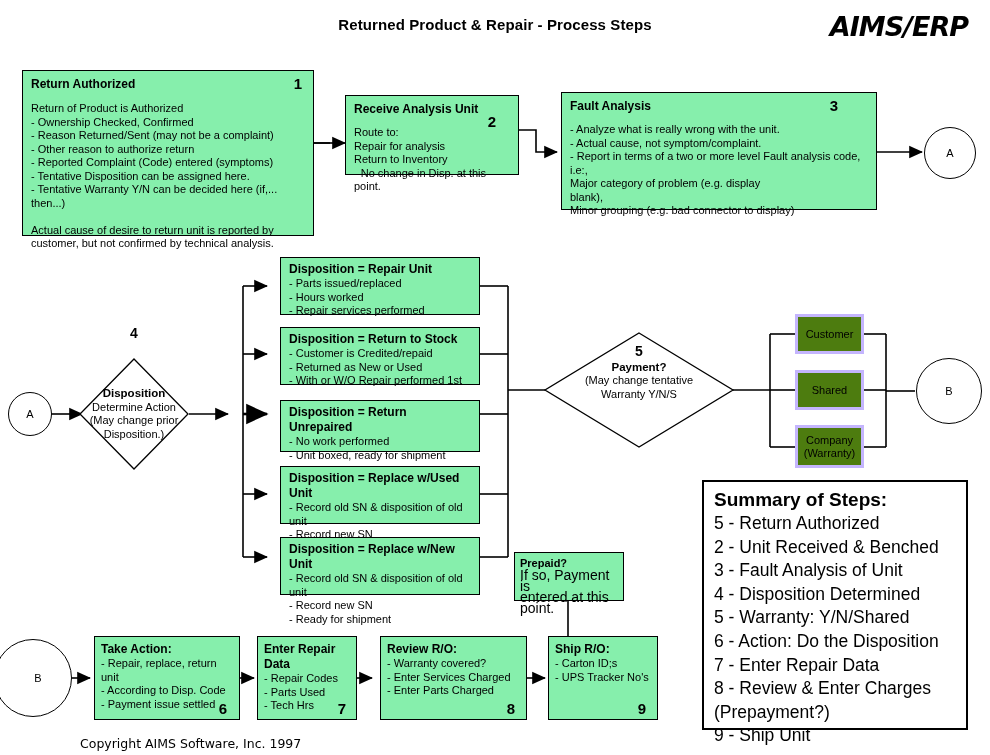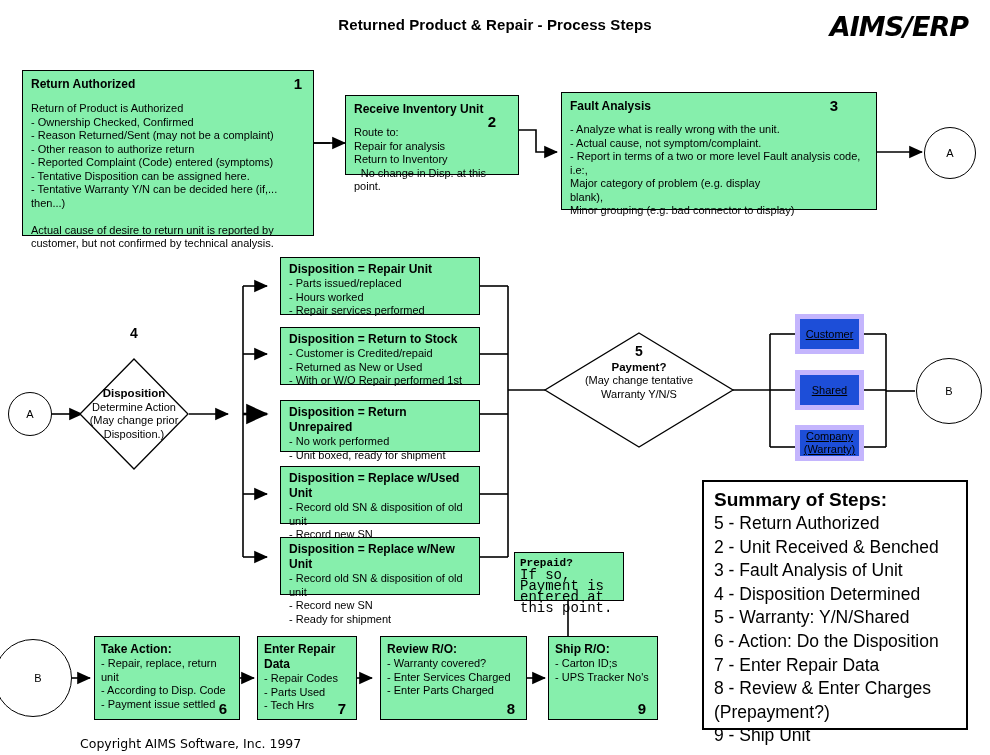--- a/index.html
+++ b/index.html
@@ -40,23 +40,23 @@
   .diamond-label .t1{font-weight:bold;font-size:11.5px;}
   .diamond-num{position:absolute;font-weight:bold;font-size:14px;}
   
   .circ{
     border:1px solid #000;border-radius:50%;background:#fff;
     display:flex;align-items:center;justify-content:center;
     font-size:11px;box-sizing:border-box;
   }
   
   .plainbox{
-    border:5px solid #c4b5fd;background:#1d4ed8;box-sizing:border-box;
+    border:3px solid #c4b5fd;background:#4d7c0f;box-sizing:border-box;
     display:flex;align-items:center;justify-content:center;text-align:center;
-    font-size:11px;line-height:13px;white-space:pre-line;text-decoration:underline;
+    font-size:11px;line-height:13px;white-space:pre-line;
   }
   
   #summary{
     left:702px;top:480px;width:266px;height:250px;
     border:2px solid #000;background:#fff;box-sizing:border-box;
     padding:6px 8px 0 10px;
   }
   #summary .sum-title{font-size:19px;font-weight:bold;line-height:24px;}
   #summary li{font-size:17.5px;line-height:23.6px;list-style:none;white-space:pre-line;}
   #summary ul{margin:0;padding:0;}
@@ -146,21 +146,21 @@
 - Tentative Warranty Y/N can be decided here (if,... then...)
 
 Actual cause of desire to return unit is reported by
 customer, but not confirmed by technical analysis.</div>
   </div>
   <div class="num" style="right:11px;top:6px;">1</div>
 </div>
 
 <div class="abs box" id="box2" style="left:345px;top:95px;width:174px;height:80px;">
   <div class="pad">
-    <div class="hdr">Receive Inventory Unit</div>
+    <div class="hdr">Receive Analysis Unit</div>
     <div class="body" style="margin-top:9px;">Route  to:
 Repair for analysis
 Return to Inventory
 - No change in Disp. at this point.</div>
   </div>
   <div class="num" style="right:22px;top:19px;">2</div>
 </div>
 
 <div class="abs box" id="box3" style="left:561px;top:92px;width:316px;height:118px;">
   <div class="pad">
@@ -256,27 +256,27 @@
     <div>Warranty Y/N/S</div>
   </div>
 </div>
 
 <div class="abs plainbox" style="left:795px;top:314px;width:69px;height:40px;">
   <span>Customer</span>
 </div>
 <div class="abs plainbox" style="left:795px;top:370px;width:69px;height:40px;">
   <span>Shared</span>
 </div>
-<div class="abs plainbox" style="left:795px;top:425px;width:69px;height:36px;">
+<div class="abs plainbox" style="left:795px;top:425px;width:69px;height:43px;">
   <span>Company
 (Warranty)</span>
 </div>
 
 <div class="abs box" style="left:514px;top:552px;width:110px;height:49px;">
-  <div class="pad" style="padding:4px 5px;font-family:Liberation Mono, monospace;">
+  <div class="pad" style="padding:4px 5px;">
     <div class="hdr" style="font-size:11px;line-height:13px;">Prepaid?</div>
     <div class="body" style="font-size:14px;line-height:11px;">If so, Payment is
 entered at this point.</div>
   </div>
 </div>
 
 <div class="abs box" style="left:94px;top:636px;width:146px;height:84px;">
   <div class="pad" style="padding:5px 6px;">
     <div class="hdr">Take Action:</div>
     <div class="body">- Repair, replace, return unit

